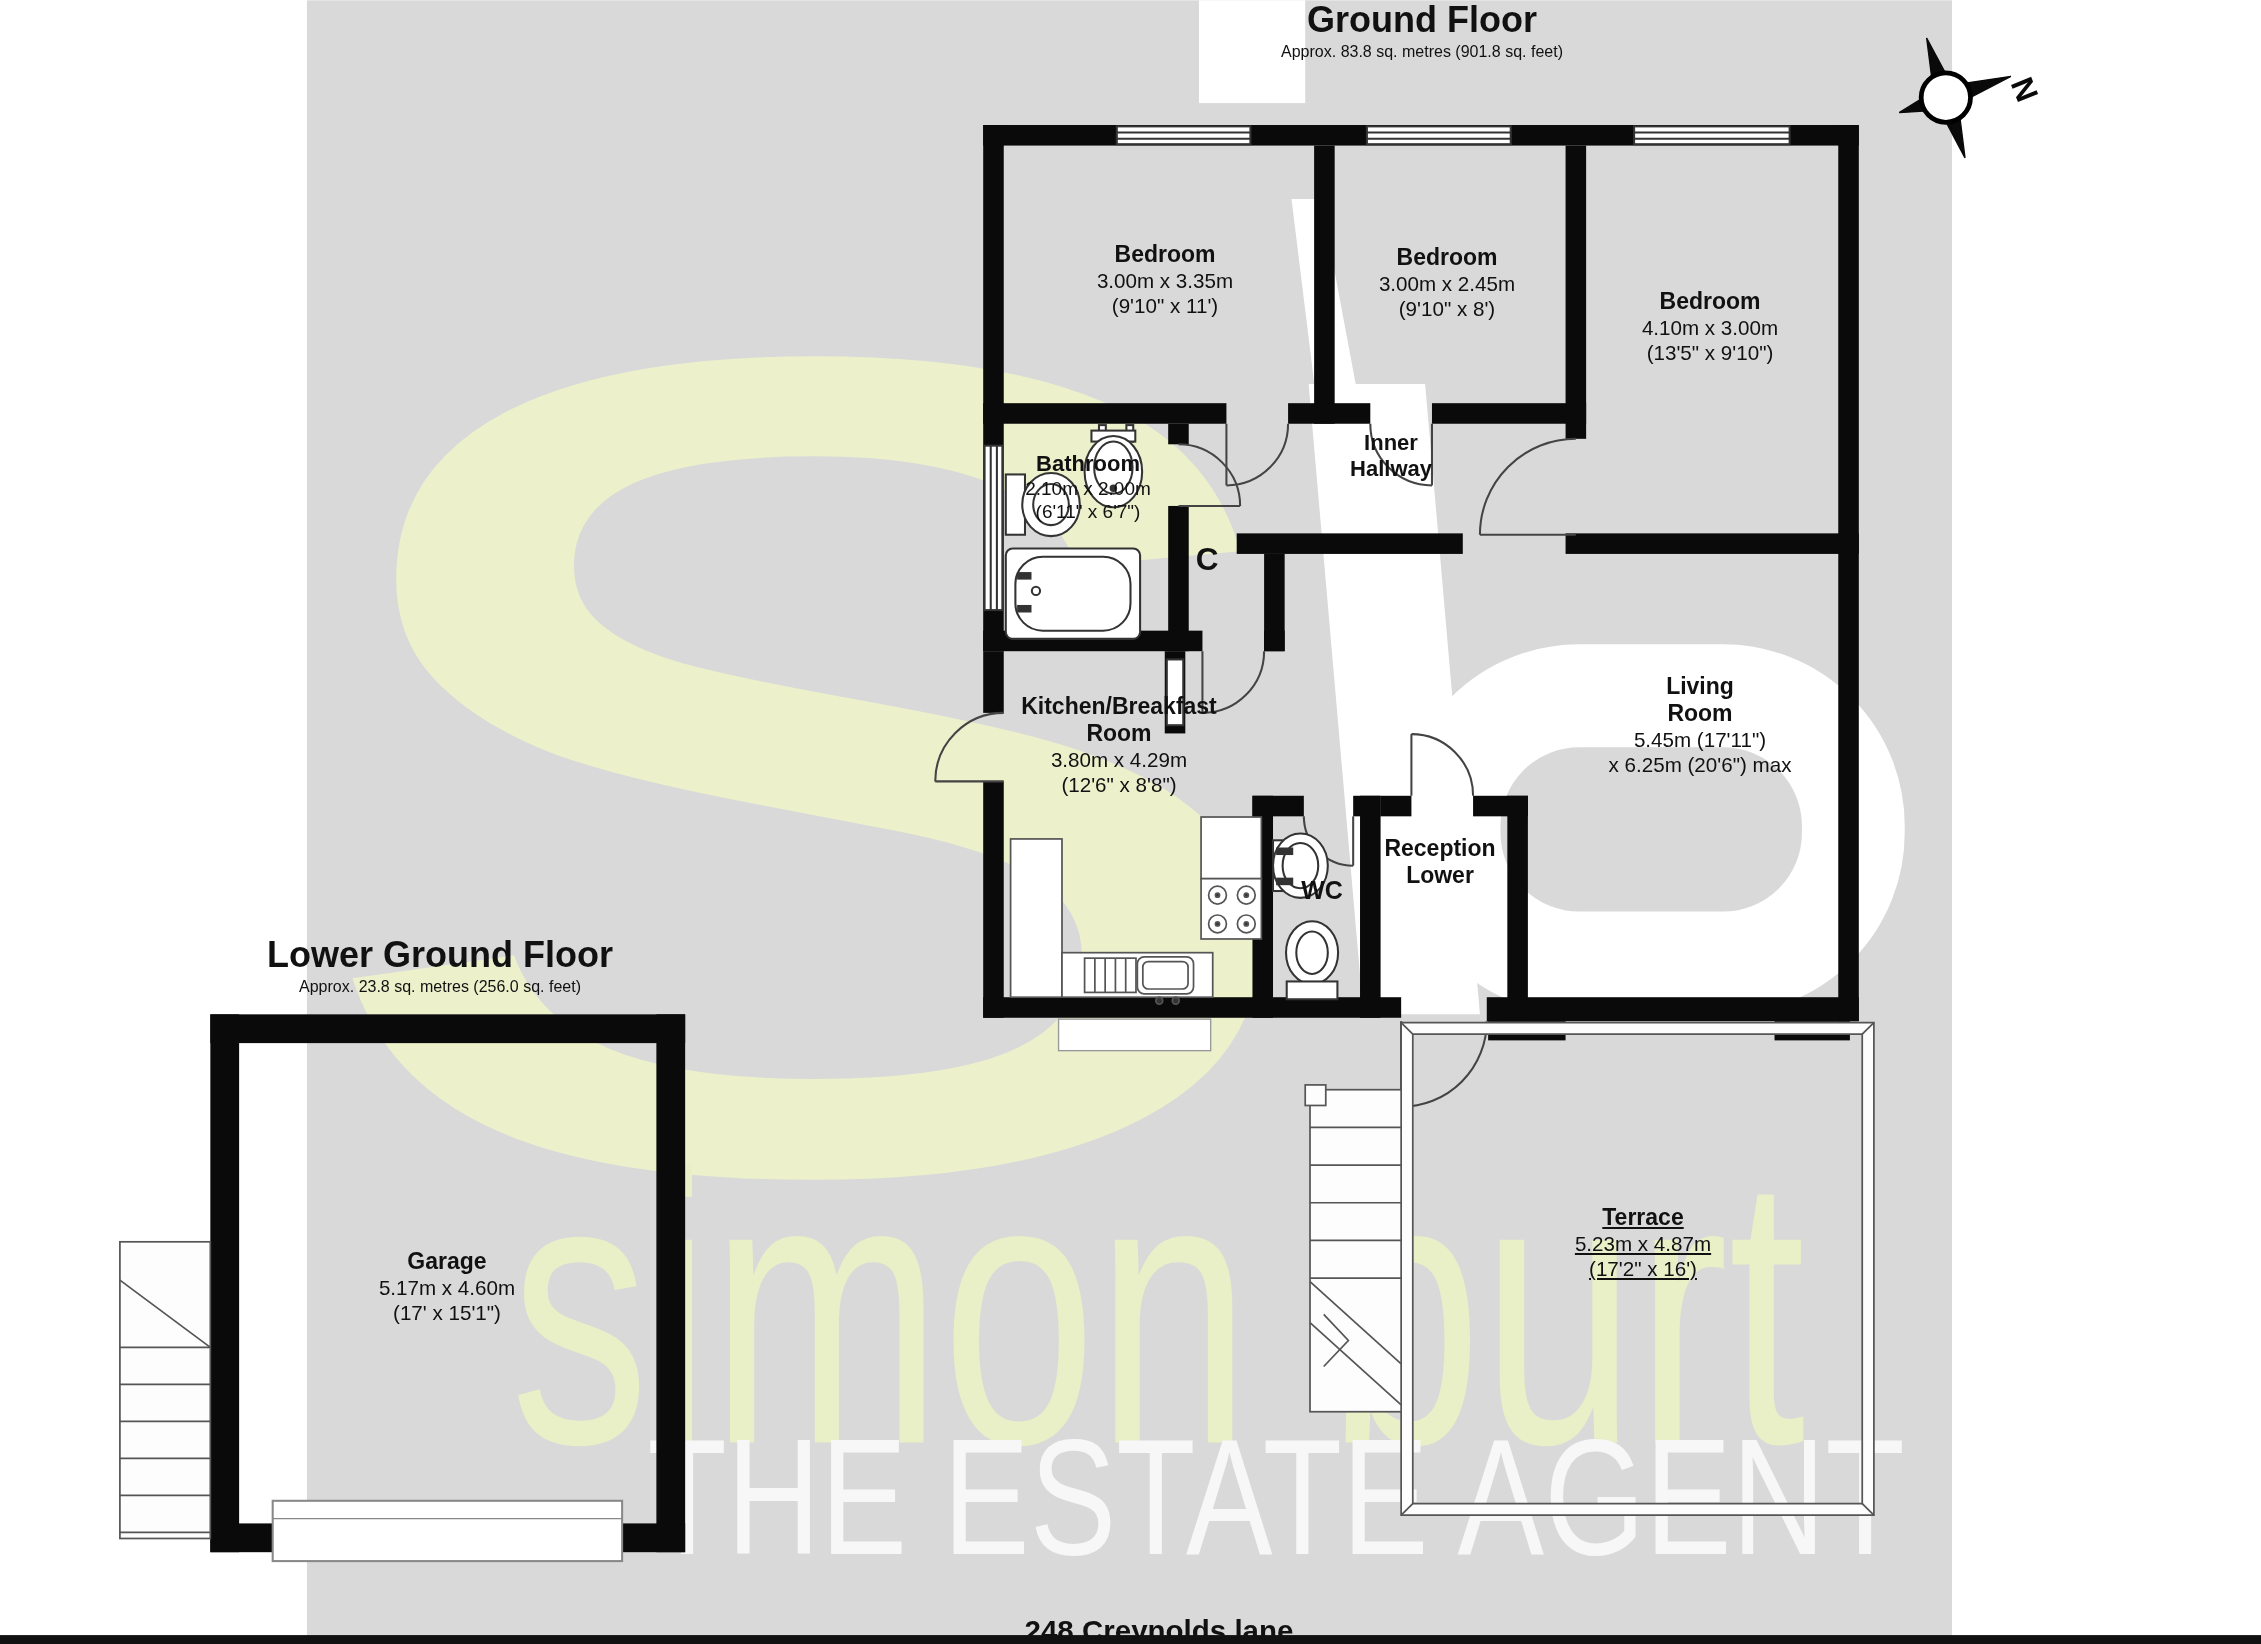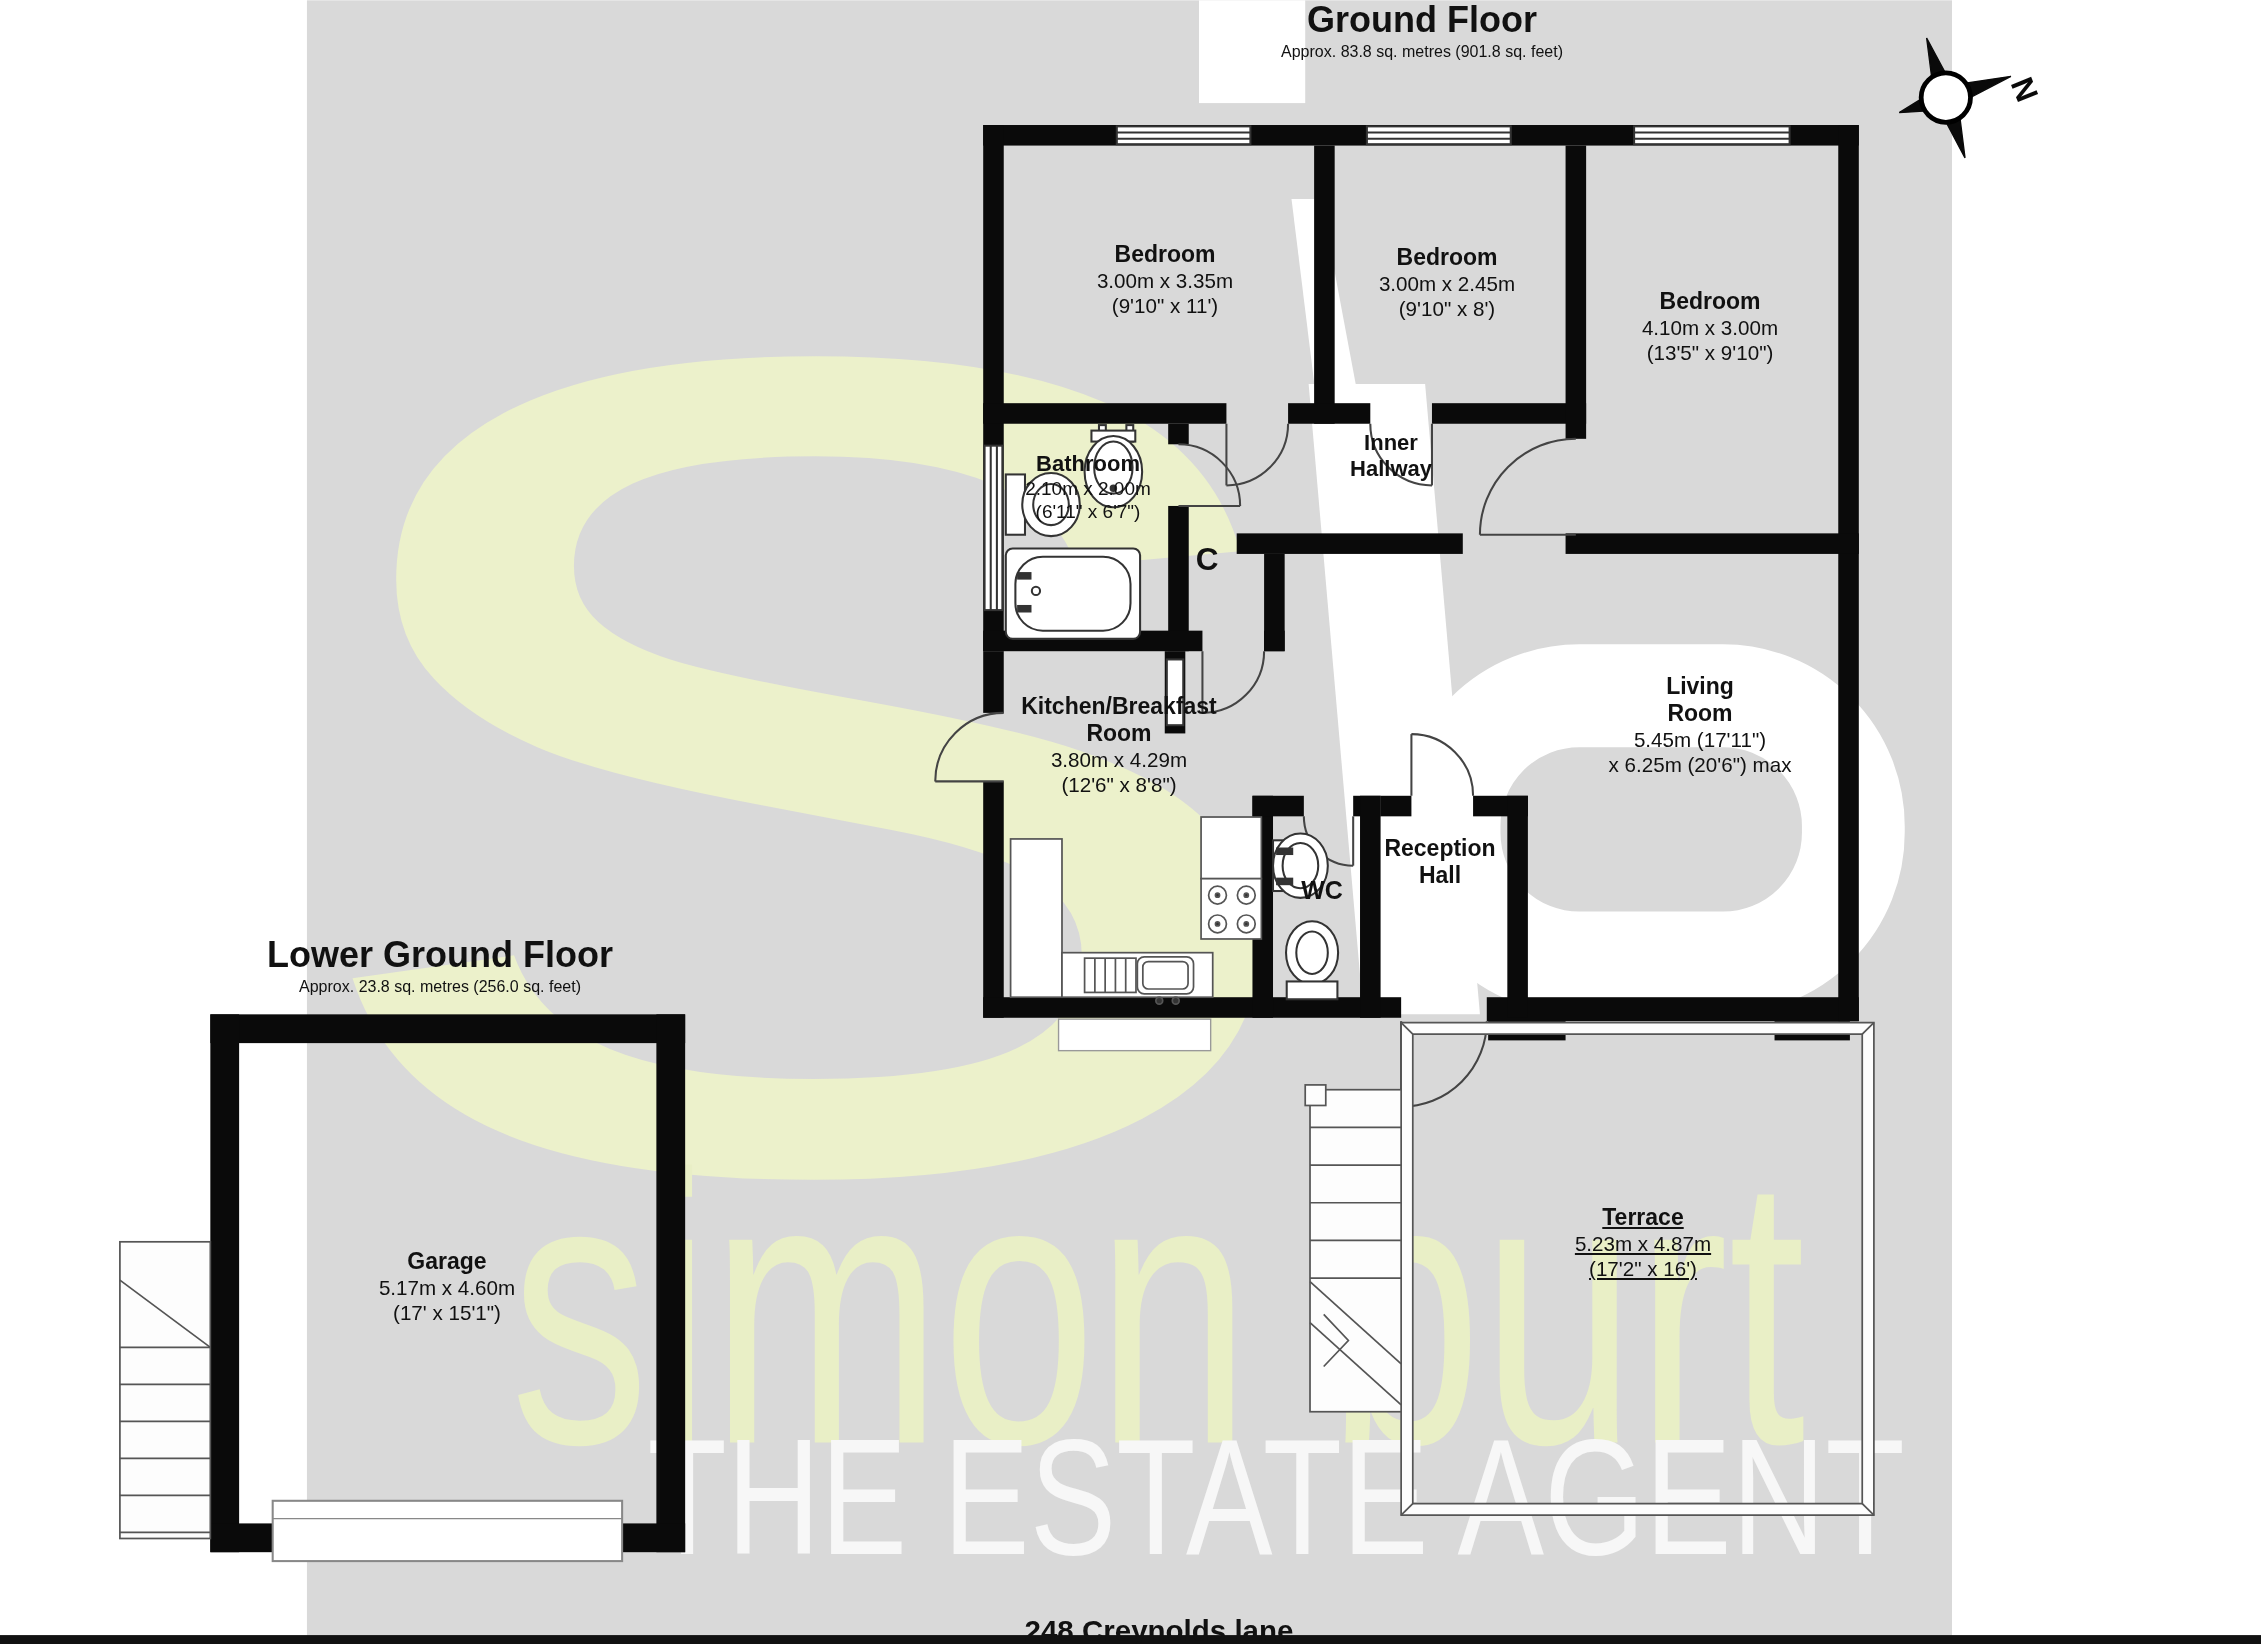--- a/index.html
+++ b/index.html
@@ -286,21 +286,21 @@
     <div class="rdim">5.45m (17'11")</div>
     <div class="rdim">x 6.25m (20'6") max</div>
   </div>
 
   <div class="lbl wc-label" style="left:1322px;top:876px;text-align:right;">
     <span>WC</span>
   </div>
 
   <div class="lbl" style="left:1440px;top:835px;">
     <div class="rname">Reception</div>
-    <div class="rname">Hall</div>
+    <div class="rname">Lower</div>
   </div>
 
   <div class="lbl" style="left:447px;top:1248px;">
     <div class="rname">Garage</div>
     <div class="rdim">5.17m x 4.60m</div>
     <div class="rdim">(17' x 15'1")</div>
   </div>
 
   <div class="lbl" style="left:1643px;top:1204px;text-decoration:underline;">
     <div class="rname">Terrace</div>

